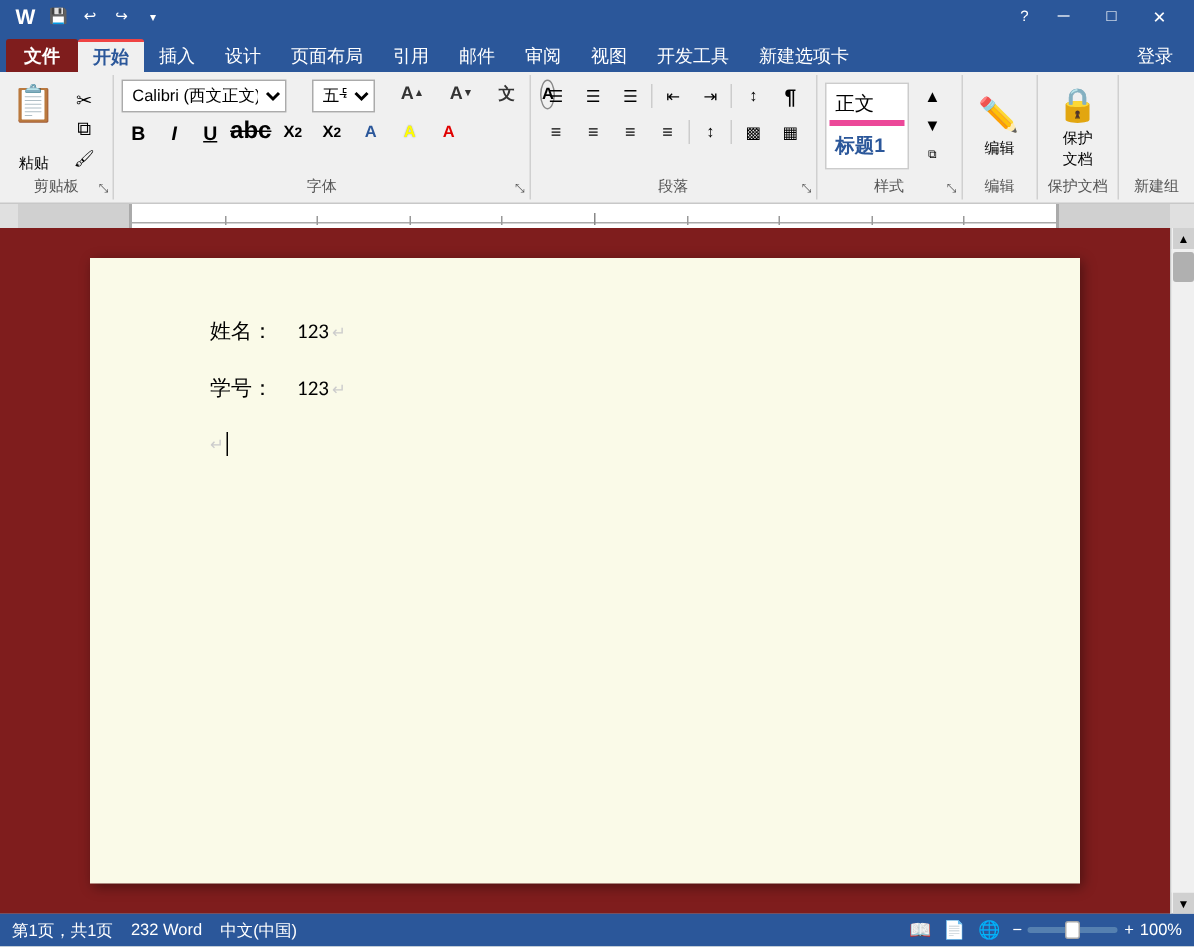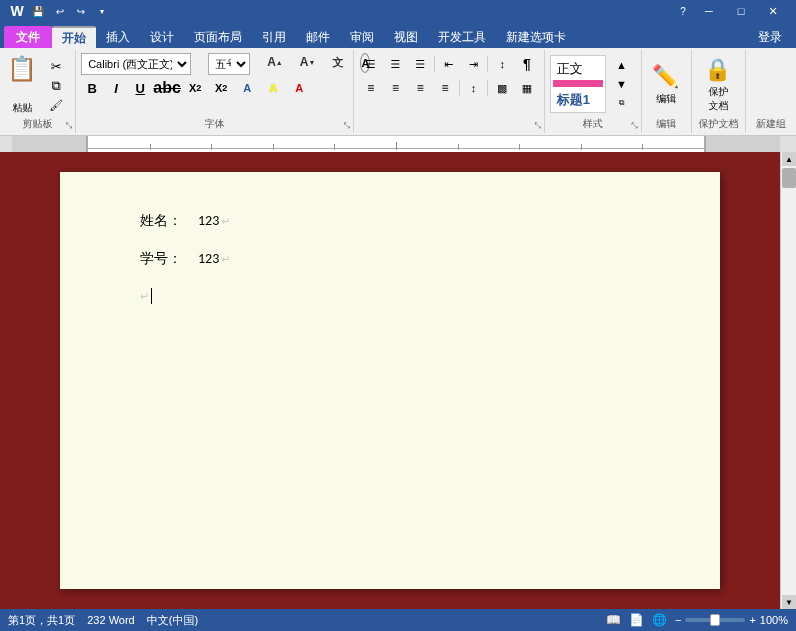--- a/index.html
+++ b/index.html
@@ -233,24 +233,24 @@
   </div>
   <div class="title-bar-controls">
     <div class="qa-btn">?</div>
     <div class="title-btn">─</div>
     <div class="title-btn">□</div>
     <div class="title-btn close">✕</div>
   </div>
 </div>
 
 <div class="ribbon-tabs">
-  <div class="ribbon-tab active" style="background:#d946ef; color:white; padding: 0 12px; height:22px; display:flex; align-items:center;">
+  <div class="ribbon-tab active" style="background:#7f1d1d; color:white; padding: 0 12px; height:22px; display:flex; align-items:center;">
     <span>文件</span>
   </div>
-  <div class="ribbon-tab active" style="background:#f0f0f0; color:#2b579a; font-weight:bold; border-top: 2px solid #a3a3a3;">
+  <div class="ribbon-tab active" style="background:#f0f0f0; color:#2b579a; font-weight:bold; border-top: 2px solid #ef4444;">
     <span>开始</span>
   </div>
   <div class="ribbon-tab">
     <span>插入</span>
   </div>
   <div class="ribbon-tab">
     <span>设计</span>
   </div>
   <div class="ribbon-tab">
     <span>页面布局</span>
@@ -359,27 +359,28 @@
         <div class="rb-small" style="font-size:12px;">≡</div>
         <div class="rb-small" style="font-size:12px;">≡</div>
         <div class="rb-small" style="font-size:12px;">≡</div>
         <div style="width:1px; height:16px; background:#ccc; margin:0 1px;"></div>
         <div class="rb-small" style="font-size:11px;">↕</div>
         <div style="width:1px; height:16px; background:#ccc; margin:0 1px;"></div>
         <div class="rb-small" style="font-size:11px;">▩</div>
         <div class="rb-small" style="font-size:11px;">▦</div>
       </div>
     </div>
+    <div class="group-title">段落</div>
     <div class="group-expand">⤡</div>
   </div>
 
   <div class="group-wrapper" style="min-width:90px;">
     <div style="display:flex; align-items:center; gap:2px; height:62px;">
       <div style="display:flex; flex-direction:column; gap:2px; border:1px solid #ccc; padding:2px; background:white; width:70px; height:58px; overflow:hidden;">
-        <div style="font-size:13px; color:#000; padding:2px 4px; border-bottom:7px solid #ec4899; cursor:pointer;">
+        <div style="font-size:13px; color:#000; padding:2px 4px; border-bottom:4px solid #ec4899; cursor:pointer;">
           <span>正文</span>
         </div>
         <div style="font-size:13px; font-weight:bold; color:#2b579a; padding:2px 4px; cursor:pointer;">
           <span>标题1</span>
         </div>
       </div>
       <div style="display:flex; flex-direction:column; gap:1px; justify-content:center;">
         <div class="rb-small" style="height:18px;">▲</div>
         <div class="rb-small" style="height:18px;">▼</div>
         <div class="rb-small" style="height:18px; font-size:8px;">⧉</div>

